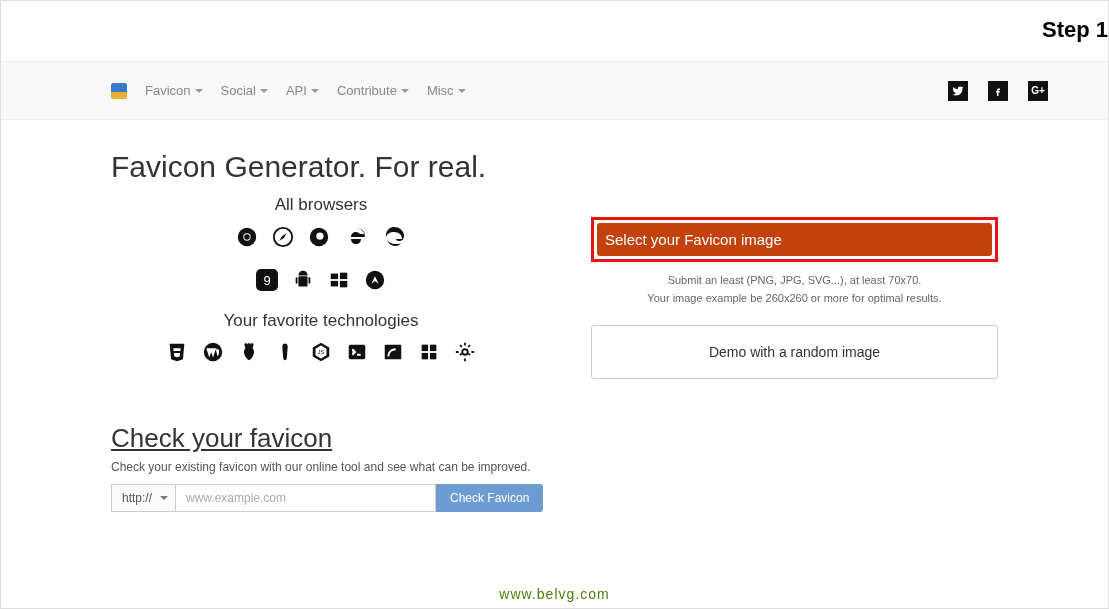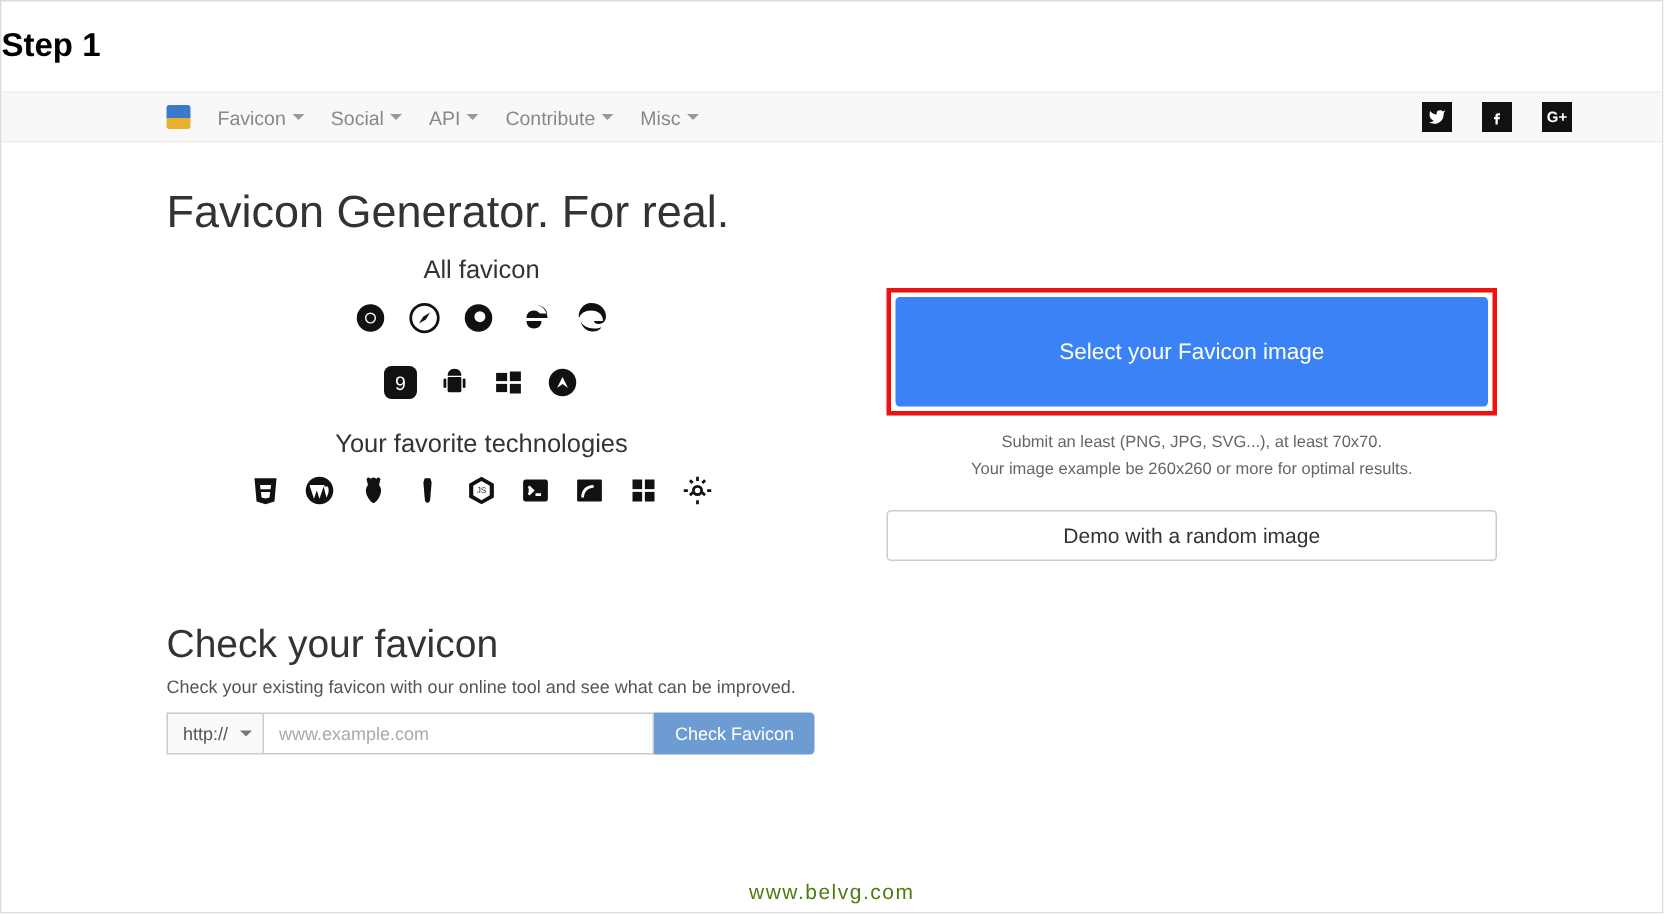--- a/index.html
+++ b/index.html
@@ -1,40 +1,40 @@
 <!DOCTYPE html>
 <html><head>
 <meta charset="utf-8">
 <style>
 * { box-sizing: border-box; margin: 0; padding: 0; }
 body { font-family: -apple-system, BlinkMacSystemFont, "Segoe UI", Helvetica, Arial, sans-serif; background: #fff; color: #333; }
 .frame { width: 1109px; height: 609px; border: 1px solid #ddd; position: relative; overflow: hidden; }
-.step-title { text-align: left; font-size: 22px; font-weight: 700; color: #000; padding: 16px 0 18px; }
-.navbar { background: #f8f8f8; border-top: 1px solid #eee; border-bottom: 1px solid #eee; height: 34px; display: flex; align-items: center; padding: 0 20px 0 110px; justify-content: space-between; }
+.step-title { text-align: right; font-size: 22px; font-weight: 700; color: #000; padding: 16px 0 18px; }
+.navbar { background: #f8f8f8; border-top: 1px solid #eee; border-bottom: 1px solid #eee; height: 59px; display: flex; align-items: center; padding: 0 20px 0 110px; justify-content: space-between; }
 .nav-left { display: flex; align-items: center; gap: 18px; }
 .logo-sq { width: 16px; height: 16px; background: linear-gradient(180deg,#3a7acb 55%,#e8b030 55%); border-radius: 2px; }
 .nav-item { color: #888; font-size: 13px; display: inline-flex; align-items: center; gap: 4px; cursor: pointer; }
 .caret { width: 0; height: 0; border-left: 4px solid transparent; border-right: 4px solid transparent; border-top: 4px solid #999; }
 .nav-right { display: flex; align-items: center; gap: 20px; padding-right: 40px; }
 .soc { width: 20px; height: 20px; background: #111; display: flex; align-items: center; justify-content: center; color: #fff; font-size: 12px; font-weight: 700; cursor: pointer; }
 .container { padding: 30px 110px 0; }
 .hero { font-size: 30px; font-weight: 400; color: #333; margin-bottom: 11px; }
 .columns { display: flex; gap: 60px; }
 .col-left { flex: 0 0 420px; text-align: center; }
 .sub-h { font-size: 17px; color: #333; margin-bottom: 10px; font-weight: 400; }
 .icon-row { display: flex; justify-content: center; gap: 14px; margin-bottom: 20px; align-items: center; }
 .icon-row .ic { width: 22px; height: 22px; fill: #111; }
 .icon-row .ic-big { width: 24px; height: 24px; }
 .col-right { flex: 1; padding-top: 22px; }
 .btn-primary-wrap { border: 3px solid #e11; padding: 3px; margin-bottom: 10px; }
-.btn-primary { background: #3b82f6; color: #fff; font-size: 15px; text-align: center; padding: 28px; border-radius: 3px; cursor: pointer; border: none; width: 100%; }
+.btn-primary { background: #c2410c; color: #fff; font-size: 15px; text-align: left; padding: 8px; border-radius: 3px; cursor: pointer; border: none; width: 100%; }
 .hint { font-size: 11px; color: #666; text-align: center; line-height: 1.6; }
-.btn-outline { margin-top: 18px; border: 1px solid #ccc; background: #fff; color: #333; font-size: 14px; text-align: center; padding: 8px; border-radius: 3px; cursor: pointer; width: 100%; }
+.btn-outline { margin-top: 18px; border: 1px solid #ccc; background: #fff; color: #333; font-size: 14px; text-align: center; padding: 18px; border-radius: 3px; cursor: pointer; width: 100%; }
 .check-section { padding: 40px 110px 0; }
-.check-h { font-size: 26px; font-weight: 400; color: #333; margin-bottom: 6px; }
+.check-h { font-size: 26px; font-weight: 400; color: #333; margin-bottom: 6px; text-decoration: underline; }
 .check-sub { font-size: 12px; color: #555; margin-bottom: 10px; }
 .check-form { display: flex; }
 .scheme-sel { border: 1px solid #ccc; background: #fafafa; font-size: 12px; padding: 6px 22px 6px 10px; color: #555; appearance: none; position: relative; }
 .scheme-wrap { position: relative; display: inline-block; }
 .scheme-wrap::after { content: ''; position: absolute; right: 8px; top: 50%; margin-top: -2px; width:0;height:0;border-left:4px solid transparent;border-right:4px solid transparent;border-top:4px solid #777;}
 .url-input { border: 1px solid #ccc; border-left: none; font-size: 12px; padding: 6px 10px; width: 260px; color: #555; }
 .url-input::placeholder { color: #aaa; }
 .btn-check { background: #6d9cd2; color: #fff; border: none; font-size: 12px; padding: 7px 14px; cursor: pointer; border-radius: 0 3px 3px 0; }
 .watermark { position: absolute; bottom: 6px; left: 0; right: 0; text-align: center; color: #4d7c0f; font-size: 14px; letter-spacing: 1px; }
 .rounded-sq { width: 22px; height: 22px; background: #111; border-radius: 5px; display:flex;align-items:center;justify-content:center;color:#fff;font-size:13px;}
@@ -81,21 +81,21 @@
           </svg>
         </div>
       <div class="soc" style="font-size:10px;">G+</div>
     </div>
   </div>
 
   <div class="container">
     <h1 class="hero">Favicon Generator. For real.</h1>
     <div class="columns">
       <div class="col-left">
-        <div class="sub-h">All favicon</div>
+        <div class="sub-h">All browsers</div>
         <div class="icon-row">
           <svg class="ic" viewBox="0 0 24 24">
               <circle cx="12" cy="12" r="10"></circle>
               <circle cx="12" cy="12" r="4" fill="#fff"></circle>
               <circle cx="12" cy="12" r="3"></circle>
             </svg>
           <svg class="ic" viewBox="0 0 24 24">
               <circle cx="12" cy="12" r="10" fill="none" stroke="#111" stroke-width="2"></circle>
               <path d="M8 16l3-5 5-3-3 5z"></path>
             </svg>

